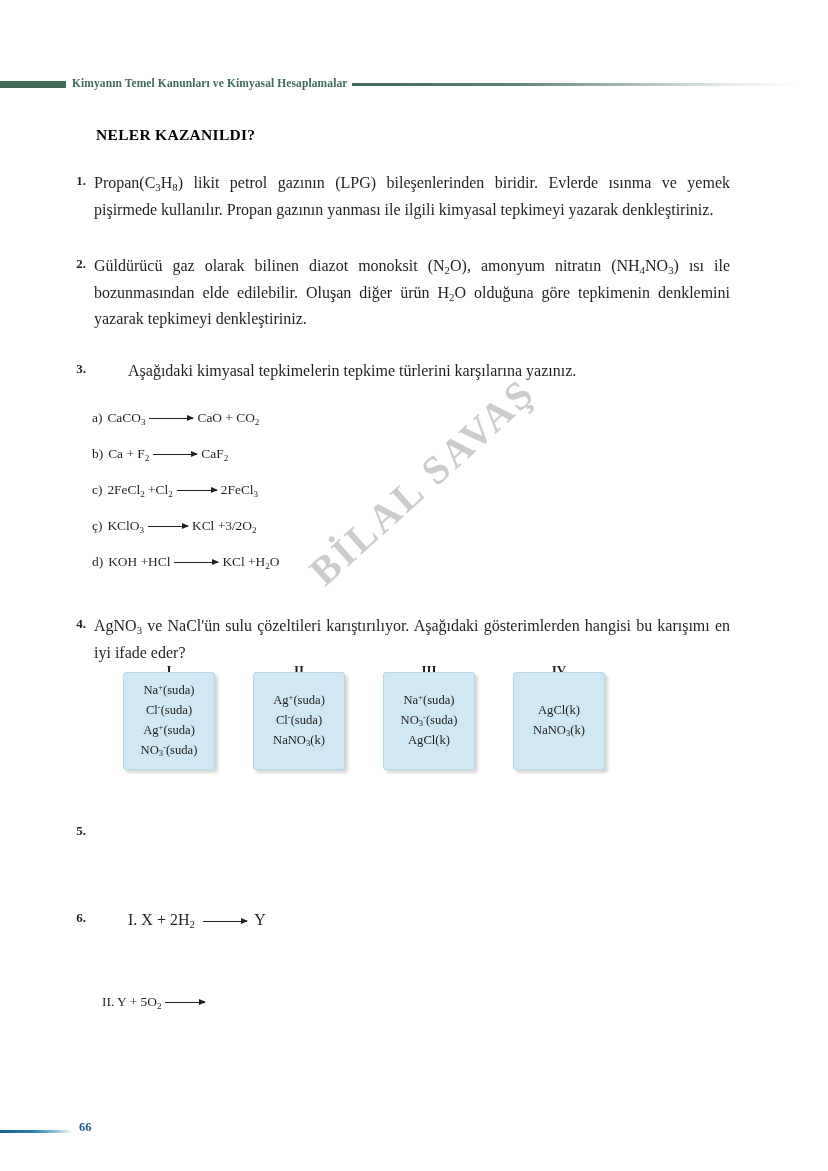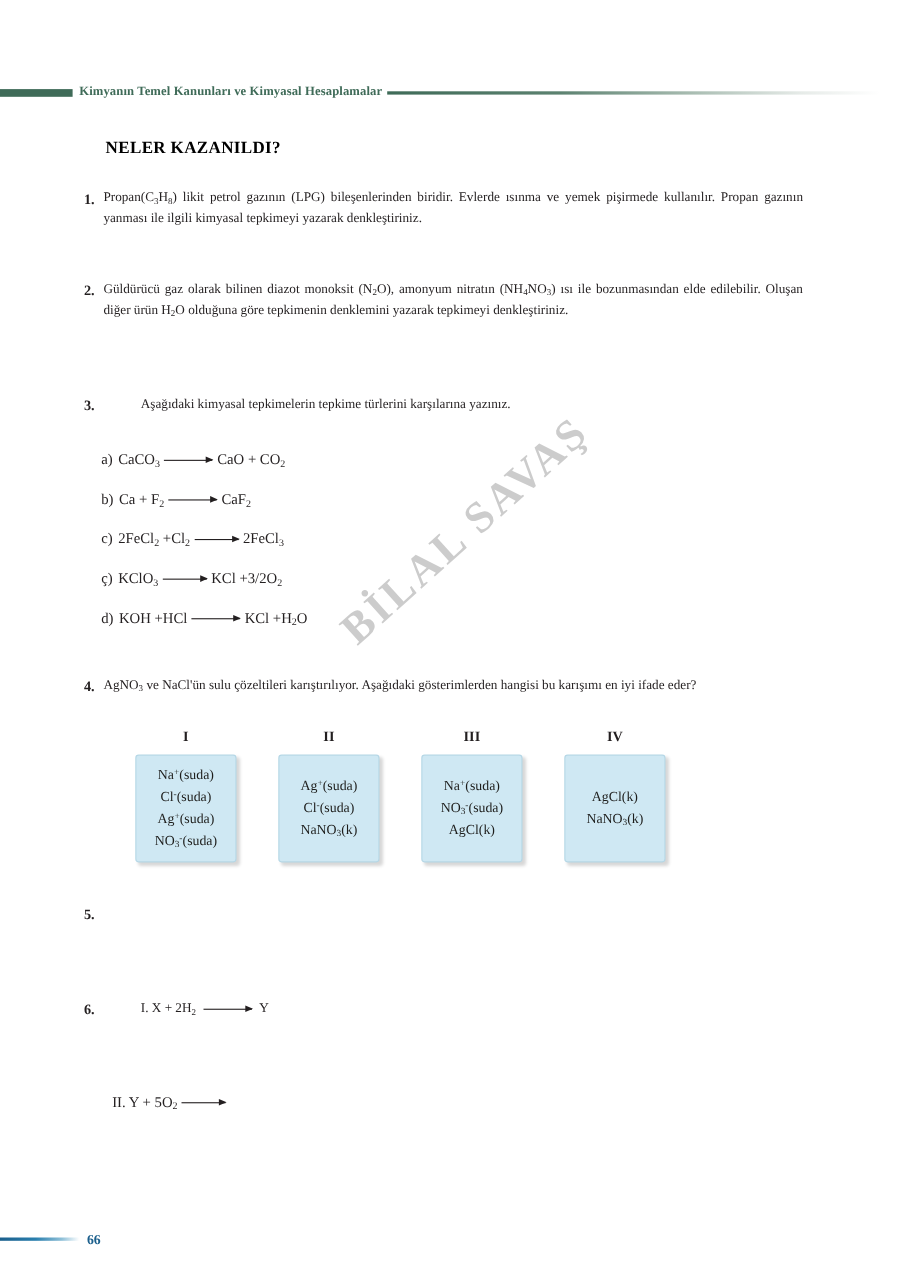--- a/index.html
+++ b/index.html
@@ -77,21 +77,21 @@
     font-size: 13px;
     font-weight: bold;
     width: 22px;
     flex: 0 0 22px;
     text-align: right;
     padding-right: 8px;
     box-sizing: border-box;
     line-height: 1.62;
   }
   .q-body {
-    font-size: 12px;
+    font-size: 16px;
     line-height: 1.62;
     text-align: justify;
     text-justify: inter-word;
   }
   .q-body.nojust { text-align: left; margin-left: 34px; }
 
   sub { font-size: 0.68em; vertical-align: -0.28em; }
   sup { font-size: 0.68em; vertical-align: 0.45em; }
 
   
@@ -147,21 +147,21 @@
   .roman-cell {
     width: 130px;
     text-align: center;
     font-size: 13px;
     font-weight: bold;
     font-variant: normal;
   }
   .boxes-row {
     position: absolute;
     left: 104px;
-    top: 686px;
+    top: 672px;
     width: 520px;
     display: flex;
   }
   .box-cell {
     width: 130px;
     display: flex;
     justify-content: center;
   }
   .ion-box {
     width: 92px;
@@ -209,21 +209,21 @@
     font-family: "Liberation Serif", "DejaVu Serif", serif;
   }
 
   
   .footer {
     position: absolute;
     left: 0;
     bottom: 38px;
     width: 300px;
     display: flex;
-    align-items: center;
+    align-items: flex-end;
   }
   .footer-rule {
     width: 72px;
     height: 3px;
     background: linear-gradient(to right, #1b5f8c 0%, #2a7fae 45%, #8fc0d8 78%, #ffffff 100%);
   }
   .footer-page {
     font-size: 12.5px;
     font-weight: bold;
     color: #1b5f8c;

